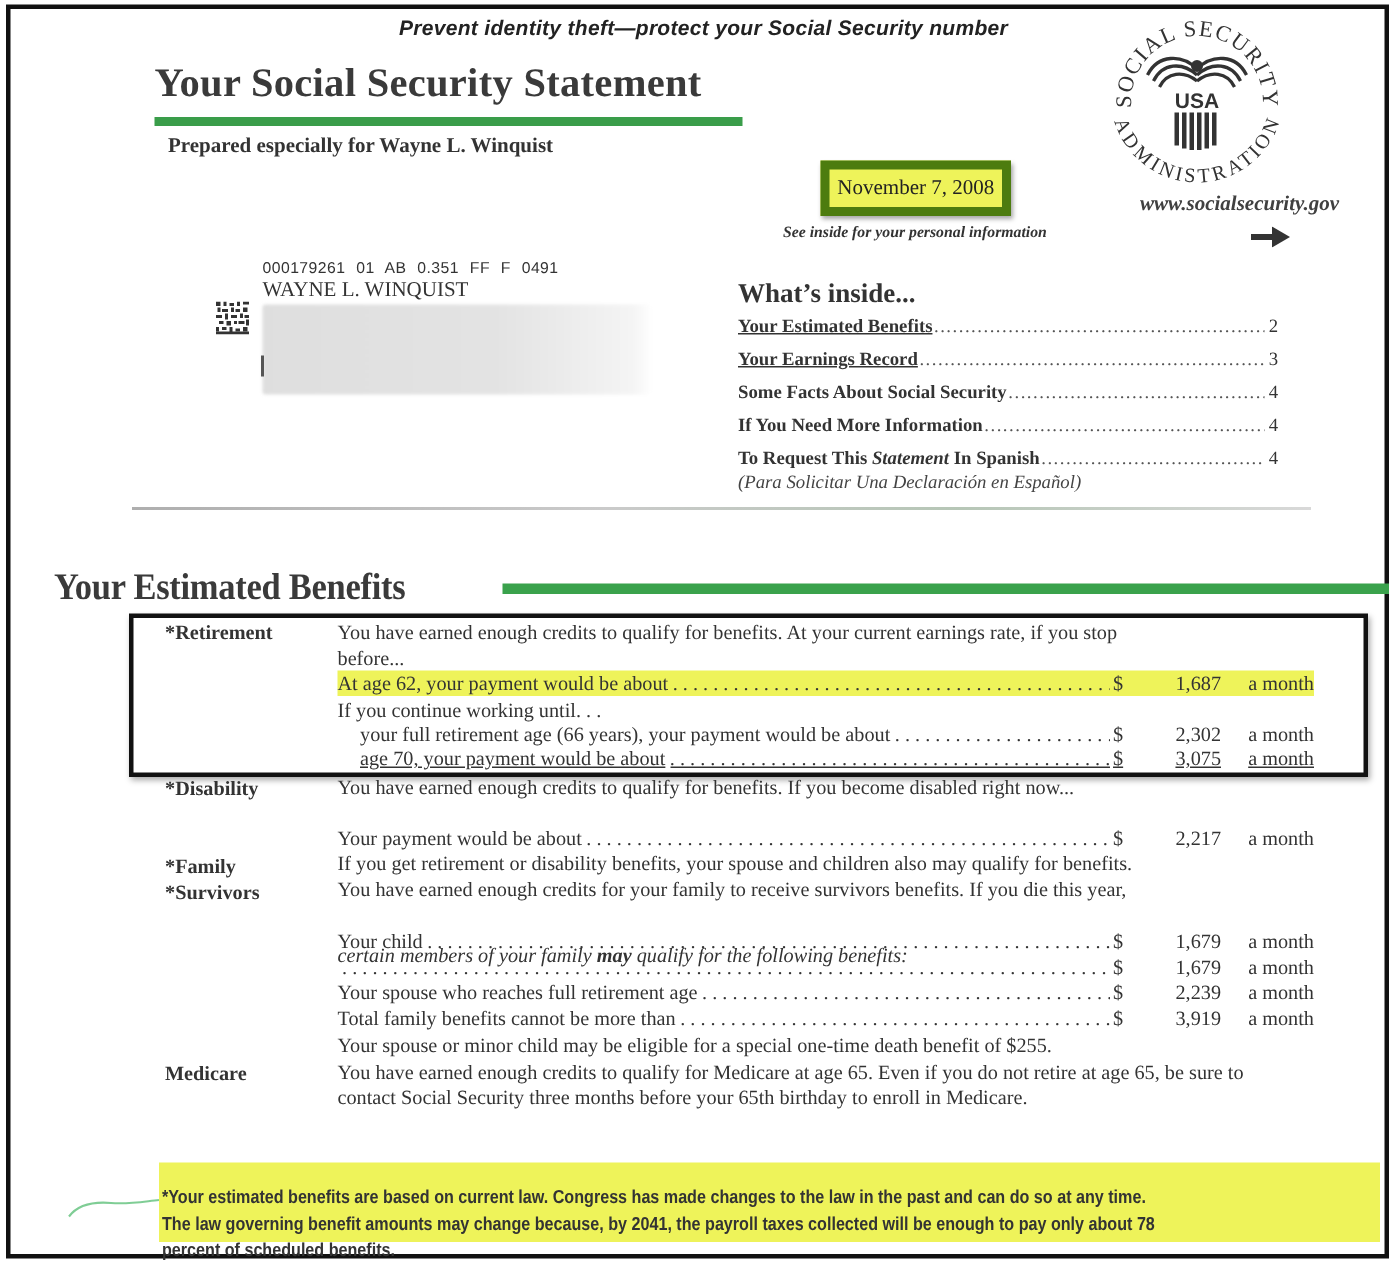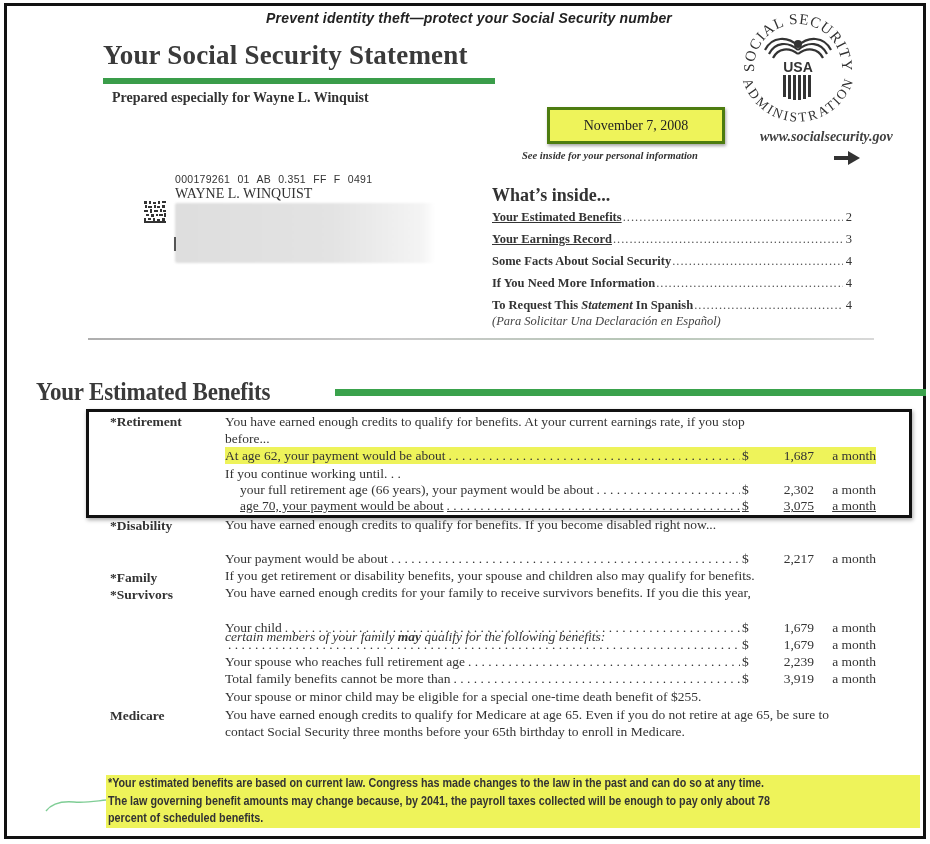--- a/index.html
+++ b/index.html
@@ -9,21 +9,21 @@
     .frame { position: absolute; left: 4px; top: 3px; width: 922px; height: 836px; border: 3px solid #111; background: #fff; }
 
     .abs { position: absolute; }
 
     .tagline { left: 266px; top: 10px; font-family: "Liberation Sans", "DejaVu Sans", sans-serif; font-style: italic; font-weight: bold; font-size: 14px; color: #222; letter-spacing: 0.2px; }
 
     .title { left: 103px; top: 40px; font-size: 27px; font-weight: bold; color: #3a3a3a; letter-spacing: 0.2px; }
     .title-bar { left: 103px; top: 78px; width: 392px; height: 6px; background: #3a9d4a; }
     .prepared { left: 112px; top: 90px; font-size: 14px; font-weight: bold; color: #333; }
 
-    .date-box { left: 547px; top: 107px; width: 178px; height: 37px; border: 3px solid #4d7c0f; background: #eef35a; display: flex; align-items: center; justify-content: center; font-size: 14px; color: #222; box-shadow: 1px 2px 3px rgba(0,0,0,0.35); }
+    .date-box { left: 547px; top: 107px; width: 127px; height: 37px; border: 6px solid #4d7c0f; background: #eef35a; display: flex; align-items: center; justify-content: center; font-size: 14px; color: #222; box-shadow: 1px 2px 3px rgba(0,0,0,0.35); }
     .see-inside { left: 522px; top: 150px; font-size: 10.5px; font-style: italic; font-weight: bold; color: #333; }
 
     .logo { left: 738px; top: 6px; width: 120px; height: 120px; }
     .website { left: 727px; top: 129px; font-size: 14px; font-style: italic; font-weight: bold; color: #404040; margin-left: 33px; }
     .arrow { left: 834px; top: 151px; width: 26px; height: 14px; }
 
     .codeline { left: 175px; top: 173px; font-family: "Liberation Sans", "DejaVu Sans", sans-serif; font-size: 10.5px; color: #333; letter-spacing: 0.3px; word-spacing: 4px; }
     .addr-name { left: 175px; top: 186px; font-size: 14px; color: #333; }
     .qr { left: 144px; top: 201px; width: 22px; height: 22px; }
     .redact { left: 175px; top: 203px; width: 260px; height: 60px; background: linear-gradient(90deg, #dedede 0%, #e3e3e3 60%, #f4f4f4 95%, #ffffff 100%); border-radius: 2px; filter: blur(1px); }
@@ -51,21 +51,21 @@
     .amt-line { position: absolute; left: 225px; width: 651px; display: flex; align-items: baseline; white-space: nowrap; font-size: 13.5px; color: #333; height: 17px; line-height: 17px; }
     .amt-line.indent { left: 240px; width: 636px; justify-content: flex-end; }
     .amt-line .desc { }
     .amt-line .dots { flex: 1; overflow: hidden; white-space: nowrap; letter-spacing: 2.3px; margin-left: 3px; }
     .amt-line .dots::after { content: ". . . . . . . . . . . . . . . . . . . . . . . . . . . . . . . . . . . . . . . . . . . . . . . . . . . . . . . . . . . . . . . . . . . . . . . . . . . . . . . . . . . . . . . . . . . . . . . . . . . . . . . . . . . . . . . . . . . . . . . . . . . . . . . . . . . . . . . . . . . . . . . . . ."; letter-spacing: 0; }
     .amt-line .cur { width: 14px; text-align: left; margin-left: 2px; }
     .amt-line .val { width: 58px; text-align: right; }
     .amt-line .per { width: 62px; text-align: right; }
     .hl { background: #eef35a; }
 
-    .footnote { left: 106px; top: 775px; width: 814px; height: 53px; background: #eef35a; font-family: "Liberation Sans", "DejaVu Sans", sans-serif; font-weight: bold; font-size: 12.5px; color: #333; line-height: 17.5px; padding: 0 2px; transform: scaleX(1); }
+    .footnote { left: 106px; top: 775px; width: 814px; height: 53px; background: #eef35a; font-family: "Liberation Sans", "DejaVu Sans", sans-serif; font-weight: bold; font-size: 12.5px; color: #333; line-height: 17.5px; padding: 15px 2px; transform: scaleX(1); }
     .footnote .fl { display: block; white-space: nowrap; transform: scaleX(0.86); transform-origin: left; }
     .squiggle { left: 44px; top: 797px; width: 64px; height: 16px; }
   </style>
 </head>
 <body>
 
 <div class="frame"></div>
 
 <div class="abs tagline">Prevent identity theft—protect your Social Security number</div>
 <div class="abs title">Your Social Security Statement</div>

